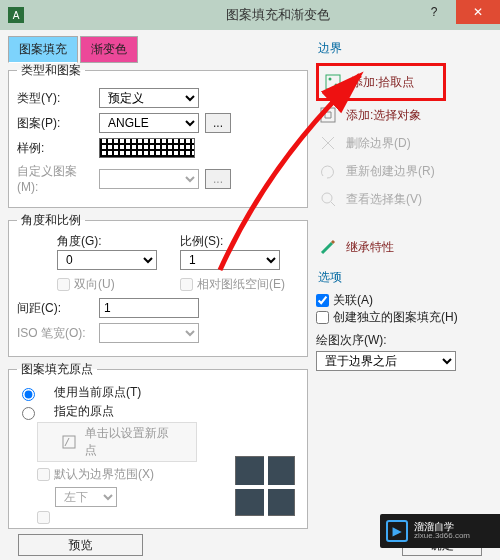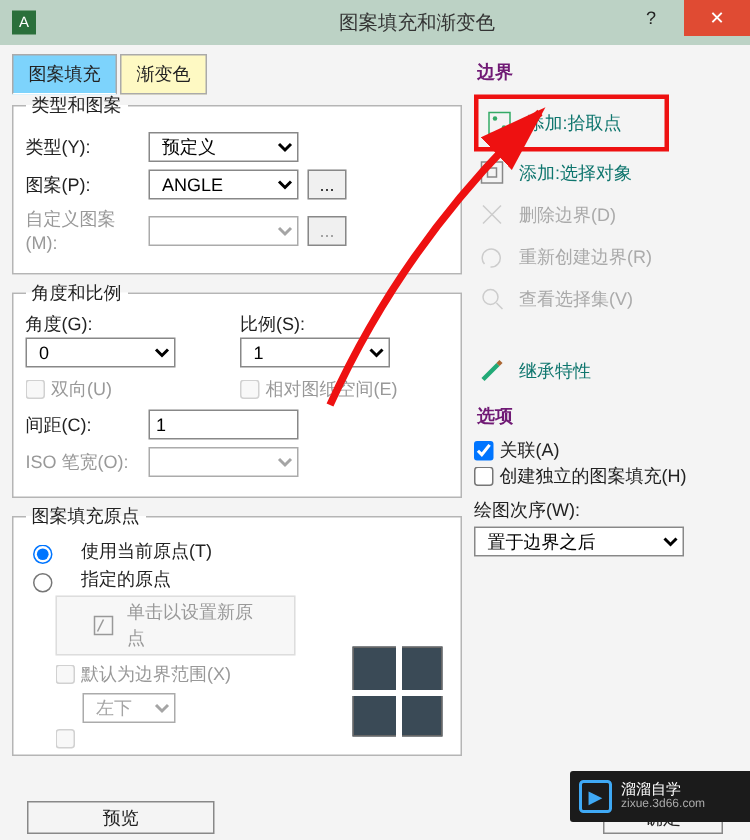--- a/index.html
+++ b/index.html
@@ -8,46 +8,46 @@
   .titlebar { height: 30px; background: #bcd2c5; display: flex; align-items: center; justify-content: space-between; padding-left: 8px; }
   .titlebar .tleft { display: flex; align-items: center; gap: 6px; }
   .titlebar .title { font-size: 13px; color: #333; margin-left: 120px; }
   .winbtns { display: flex; height: 100%; }
   .winbtn { width: 44px; height: 24px; display: flex; align-items: center; justify-content: center; margin-top:0; }
   .closebtn { background: #e04b33; color: #fff; }
   .body { display: flex; padding: 6px 8px 8px 8px; gap: 8px; height: calc(100% - 64px); }
   .left { flex: 0 0 300px; }
   .right { flex: 1; }
   .tabs { display: flex; margin-bottom: -1px; }
-  .tab { padding: 4px 10px; border: 1px solid #aaa; background: #fef9c3; margin-right: 2px; font-size: 12px; }
+  .tab { padding: 4px 10px; border: 1px solid #aaa; background: #ec4899; margin-right: 2px; font-size: 12px; }
   .tab.active { background: #7dd3fc; border-bottom: 1px solid #fff; }
   fieldset { border: 1px solid #b5b5b5; background: #fff; padding: 4px 8px 8px 8px; margin: 0 0 4px 0; }
   legend { padding: 0 4px; font-size: 12px; color: #222; }
   .row { display: flex; align-items: center; margin: 5px 0; gap: 6px; }
   .lbl { width: 76px; }
   select, input[type=text].field { border: 1px solid #888; height: 20px; font-size: 12px; padding: 0 4px; background:#fff; }
   .w100 { width: 100px; }
   .w60 { width: 62px; }
   .morebtn { width: 26px; height: 20px; border: 1px solid #888; background: #f0f0f0; display: inline-flex; align-items: center; justify-content: center; }
   .swatch { width: 96px; height: 20px; border: 1px solid #666; background: repeating-linear-gradient(0deg,#000 0 2px,#fff 2px 6px), repeating-linear-gradient(90deg,#000 0 2px,transparent 2px 6px); background-blend-mode: multiply; }
-  .half { display:flex; gap:4px; }
+  .half { display:flex; gap:4px;margin-left:40px; }
   .half .col { flex:1; }
   .check { display:flex; align-items:center; gap:4px; }
   .check input { margin:0; }
   .disabled { color:#999; }
   .radiogroup label { display:flex; align-items:center; gap:16px; margin:2px 0;}
   .indent { margin-left: 20px; }
   .setorigin { display:flex; align-items:center; gap:6px; border:1px solid #ddd; padding:2px 22px; width:160px; background:#f7f7f7; }
   .hatchprev { width:60px; height:60px; border:1px solid #666; background: #3a4a56; position:absolute; right:12px; bottom:12px; }
   .hatchprev::before, .hatchprev::after { content:""; position:absolute; background:#fff; }
   .hatchprev::before { left:28px; top:-4px; width:4px; height:68px; }
   .hatchprev::after { top:28px; left:-4px; height:4px; width:68px; }
   .rsection { margin-bottom: 8px; }
-  .rsection .rtitle { font-size:12px; color:#701a75; margin:4px 0 6px 2px;font-weight:bold; }
-  .sidebtn { display:flex; align-items:center; gap:8px; padding:4px 2px; color:#0f766e; }
+  .rsection .rtitle { font-size:12px; color:#0369a1; margin:4px 0 6px 2px; }
+  .sidebtn { display:flex; align-items:center; gap:8px; padding:4px 2px; color:#7f1d1d; }
   .sidebtn.dis { color:#aaa; }
   .sideicon { width:20px; height:20px; display:inline-flex; align-items:center; justify-content:center; border:1px solid transparent; }
   .sideicon svg { display:block; }
   .hlbox { border:3px solid #e11; padding:2px; width:130px; }
   .arrow { position:absolute; left:210px; top:60px; pointer-events:none; }
   .footer { position:absolute; bottom:4px; left:0; right:0; display:flex; gap:18px; padding:0 18px; }
   .fbtn { flex:0 0 auto; width:125px; height:22px; border:1px solid #888; background:#f4f4f4; display:flex; align-items:center; justify-content:center; }
   .brand { position:absolute; right:0; bottom:12px; width:120px; height:34px; background:#1b1b1b; color:#fff; display:flex; align-items:center; gap:6px; padding-left:6px; font-size:12px; border-radius:2px 0 0 2px; }
   .brand .play { width:22px; height:22px; border:2px solid #3fa9f5; border-radius:3px; display:flex; align-items:center; justify-content:center; color:#3fa9f5; }
   .appicon { width:16px; height:16px; background:#2a6f3b; color:#fff; font-size:10px; display:flex; align-items:center; justify-content:center; }
@@ -79,20 +79,24 @@
       <fieldset>
         <legend>类型和图案</legend>
         <div class="row">
           <span class="lbl">类型(Y):</span>
           <select class="w100"><option>预定义</option></select>
         </div>
         <div class="row">
           <span class="lbl">图案(P):</span>
           <select class="w100"><option>ANGLE</option></select>
           <span class="morebtn">...</span>
+        </div>
+        <div class="row">
+          <span class="lbl">样例:</span>
+          <span class="swatch"></span>
         </div>
         <div class="row disabled">
           <span class="lbl">自定义图案(M):</span>
           <select class="w100" disabled=""></select>
           <span class="morebtn disabled">...</span>
         </div>
       </fieldset>
 
       <fieldset>
         <legend>角度和比例</legend>

